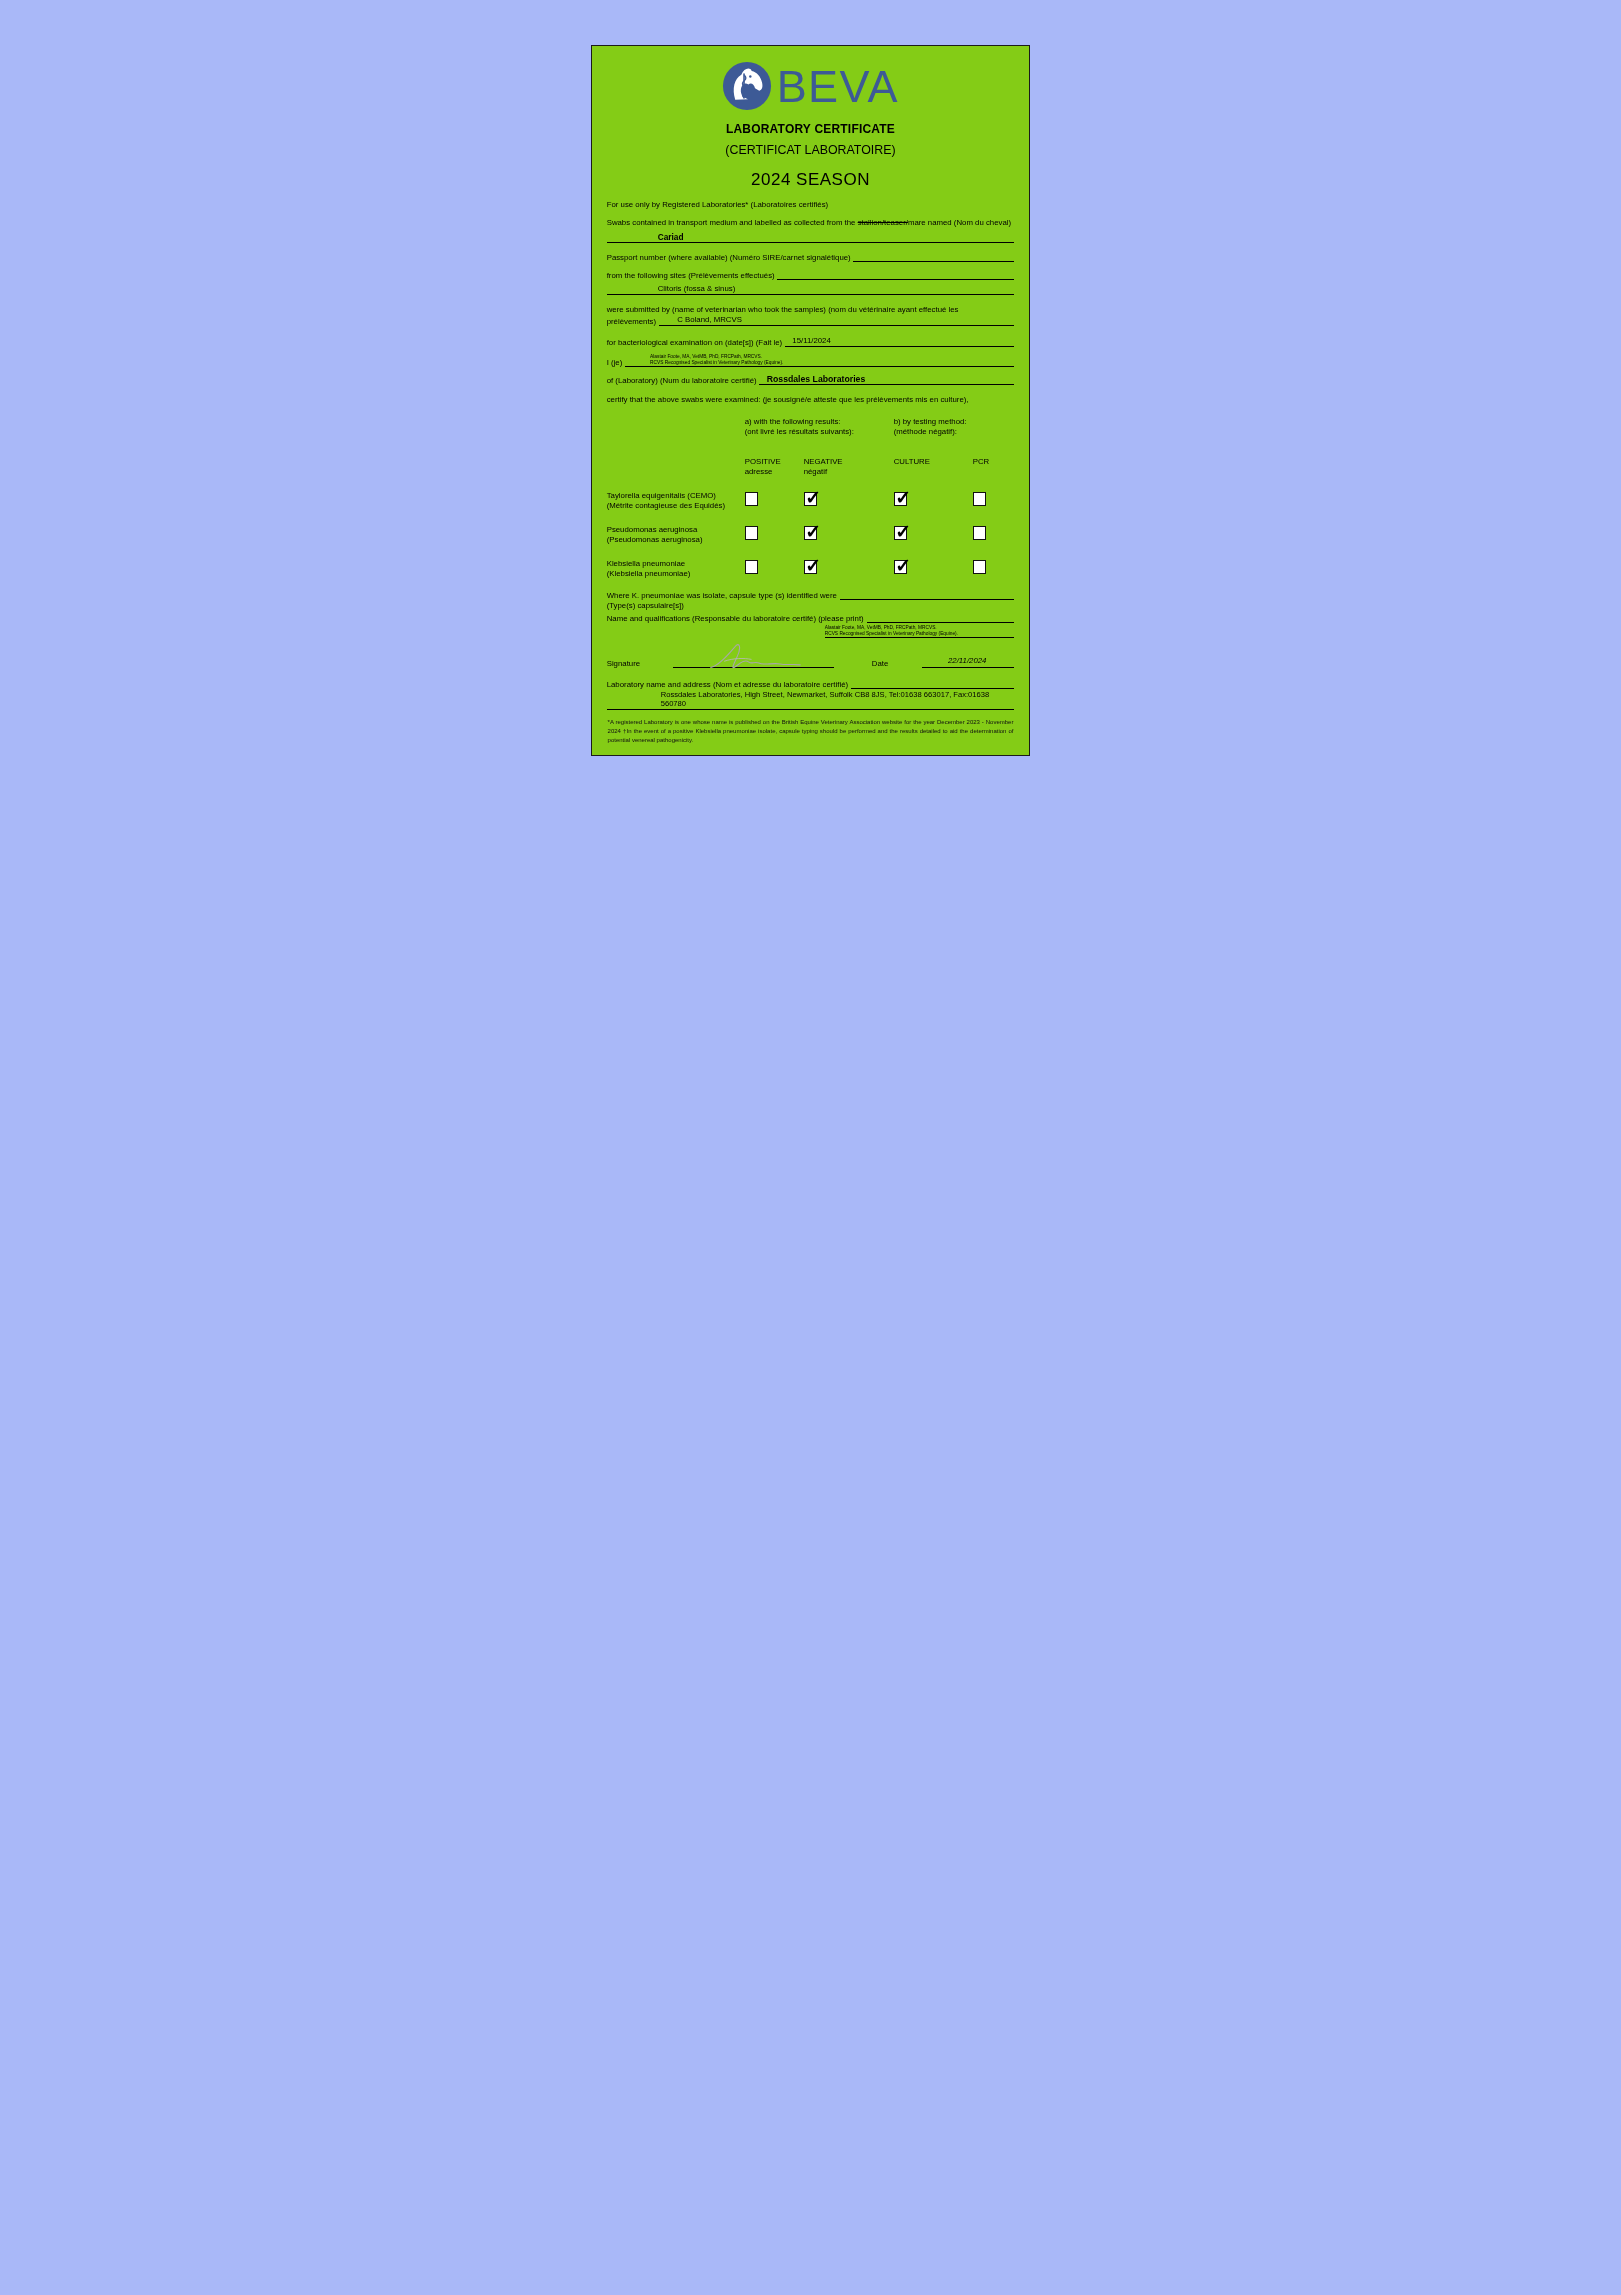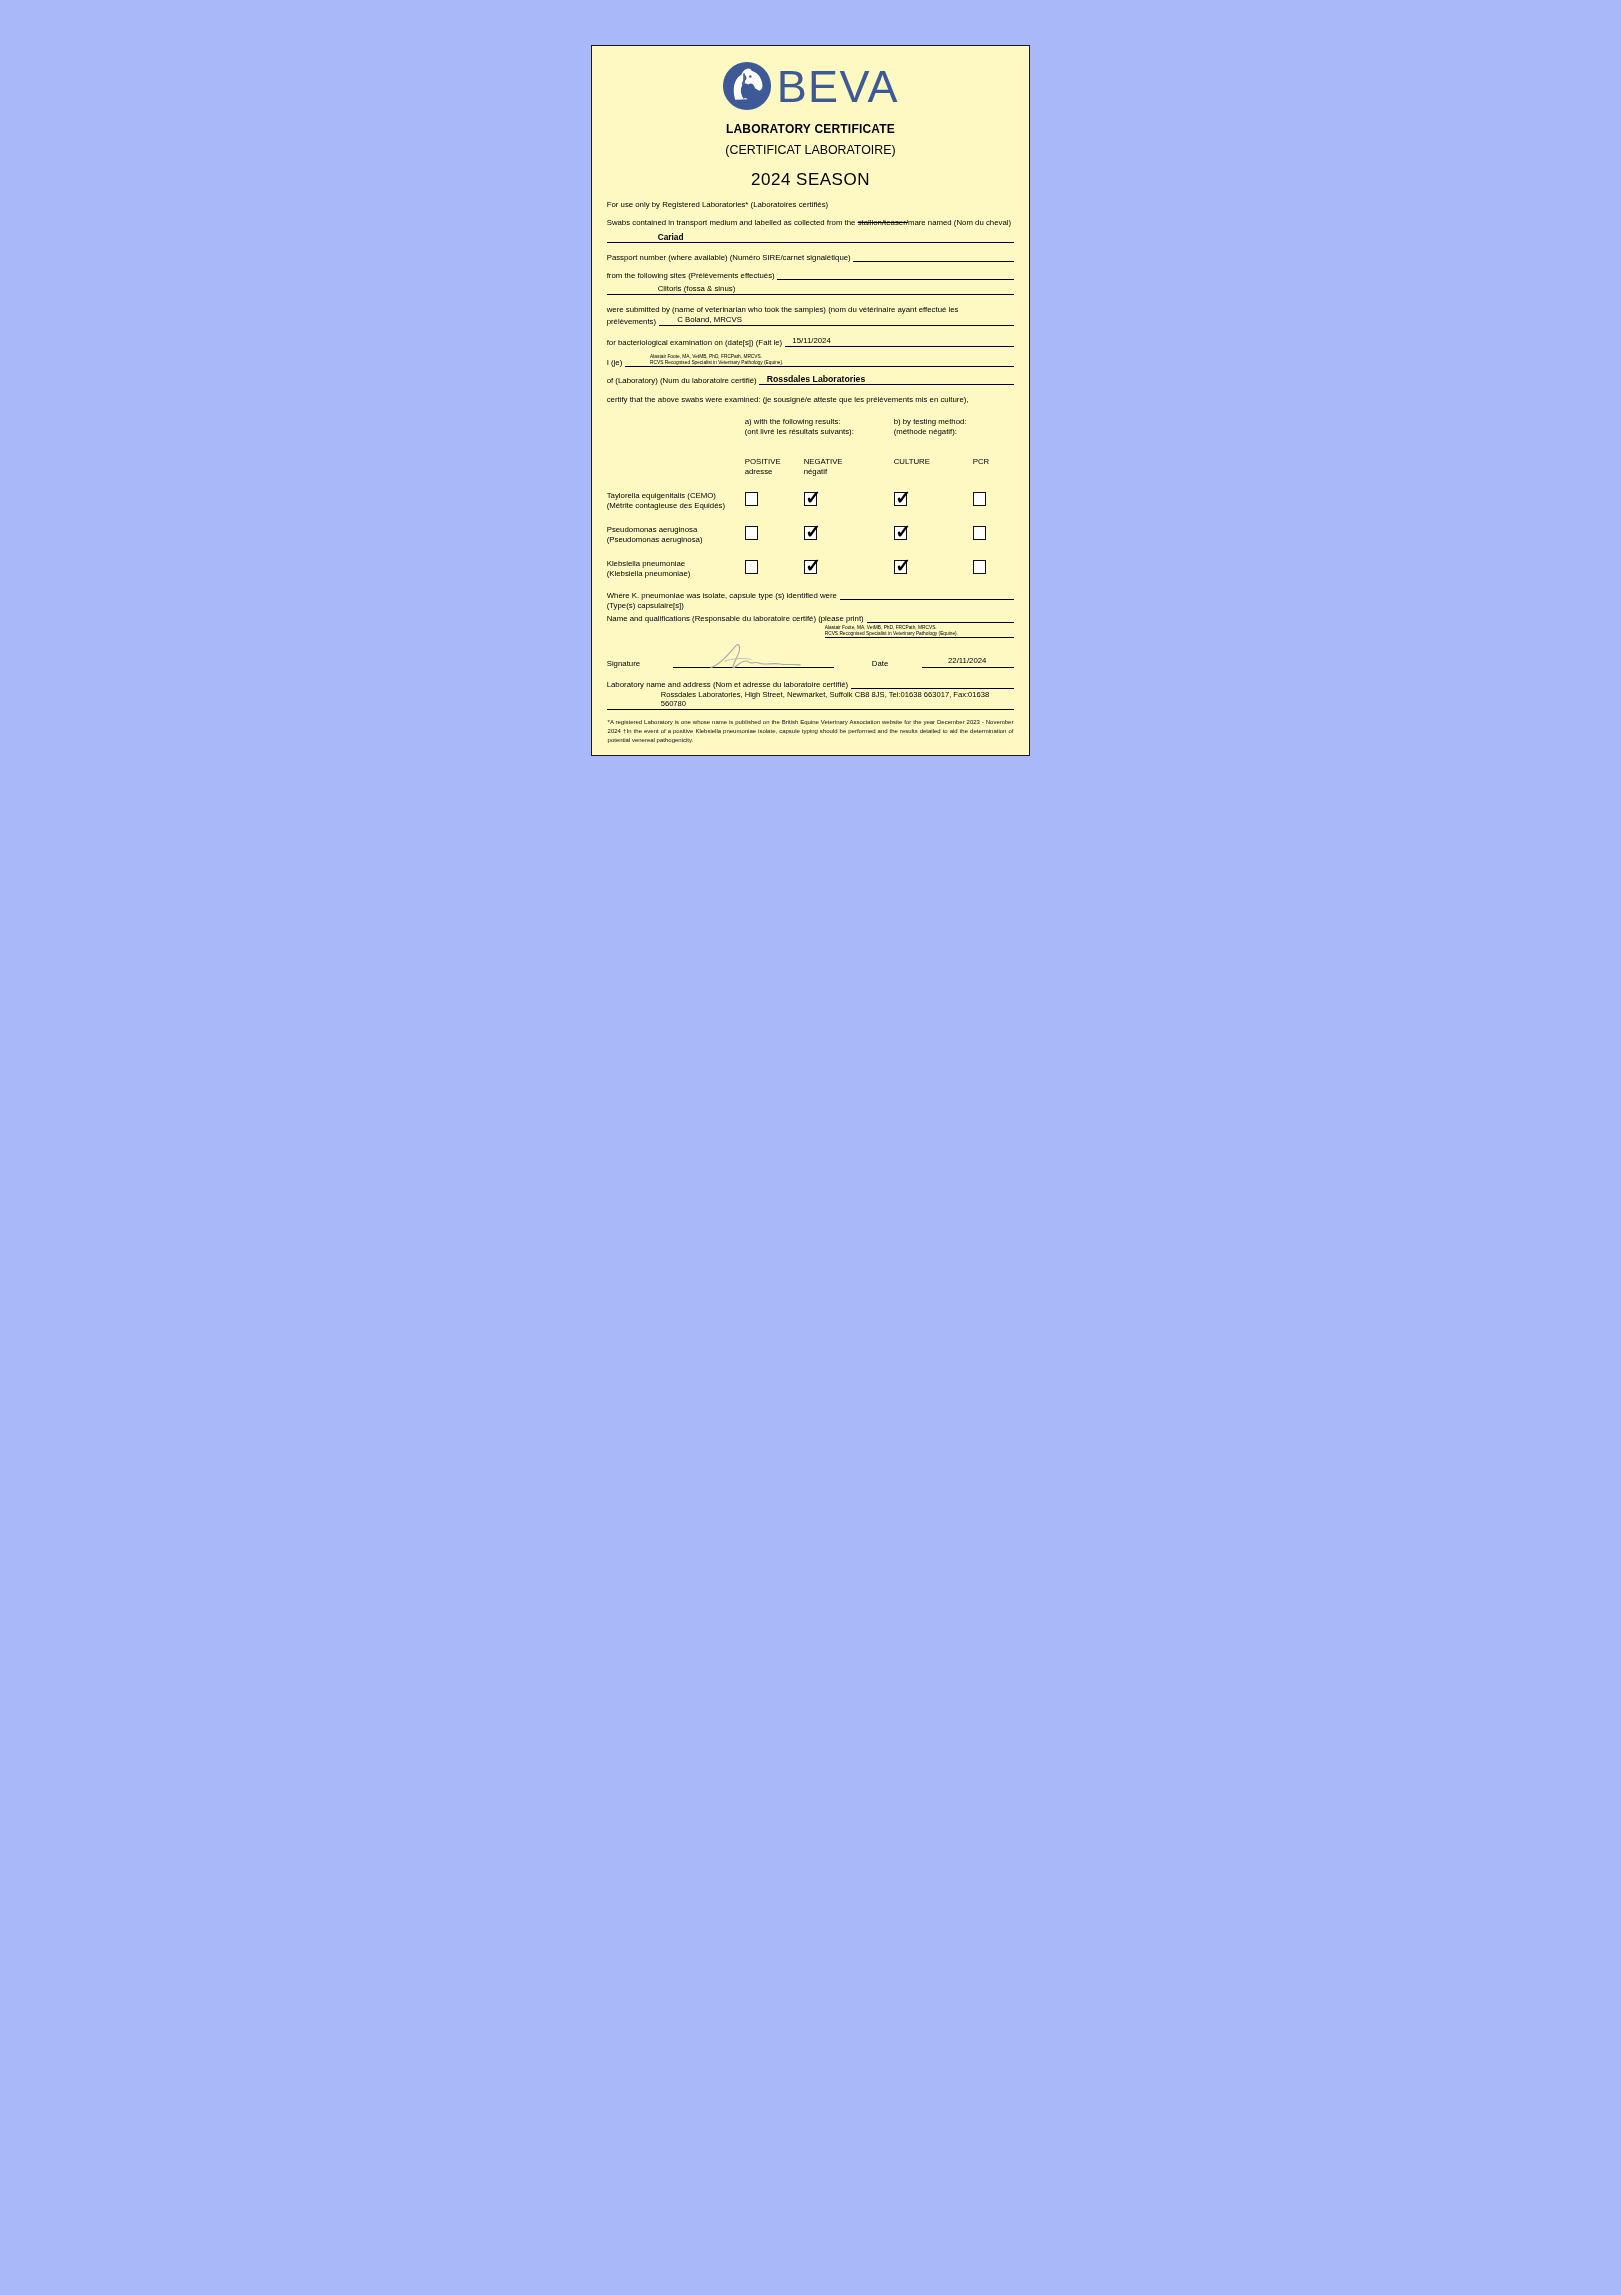--- a/index.html
+++ b/index.html
@@ -9,21 +9,21 @@
     color:#000;
     -webkit-font-smoothing:antialiased;
   }
   .canvas {
     width:505px;
     margin:0 auto;
     padding:45px 33px 21.6px;
     box-sizing:border-box;
   }
   .page {
-    background:#fef9c3;
+    background:#84cc16;
     border:0.9px solid #1b1b1b;
     padding:13px 14.7px 9.2px;
     box-sizing:border-box;
   }
 
   
   .logo-row { display:flex; justify-content:center; align-items:center; gap:4.6px; margin-top:1.8px; }
   .beva-word {
     font-size:45px; line-height:1; color:#3d5a96; font-weight:500; letter-spacing:1.4px;
   }
@@ -275,21 +275,21 @@
     <div class="sig-row">
       <span>Signature</span>
       <div class="sig-fill">
         <svg class="sig-svg" width="106" height="33" viewBox="0 0 230 72">
           <path d="M12 58 C 34 52, 58 20, 66 11 C 74 2, 79 13, 70 33 C 61 53, 55 64, 67 55 C 79 46, 87 40, 95 46 C 101 51, 108 44, 117 48 C 129 54, 146 47, 163 50 C 177 53, 192 50, 207 52" stroke="#a8a8a8" fill="none" stroke-width="2.4" stroke-linecap="round"></path>
           <path d="M42 44 C 62 37, 84 37, 100 40" stroke="#b8b8b8" fill="none" stroke-width="1.8" stroke-linecap="round"></path>
         </svg>
       </div>
       <span class="date-label">Date</span>
       <div class="date-fill">
-        <span class="val-reg" style="padding-left:26px;">22/11/2024</span>
+        <span class="val-reg" style="padding-left:26px;font-style:italic;">22/11/2024</span>
       </div>
     </div>
 
     <div class="fline mt-lg">
       <span>Laboratory name and address (Nom et adresse du laboratoire certifié)</span>
       <div class="fill"></div>
     </div>
     <div class="addr-line">Rossdales Laboratories, High Street, Newmarket, Suffolk CB8 8JS, Tel:01638 663017, Fax:01638 560780</div>
 
     <div class="footnote">*A registered Laboratory is one whose name is published on the British Equine Veterinary Association website for the year December 2023 - November 2024 †In the event of a positive Klebsiella pneumoniae isolate, capsule typing should be performed and the results detailed to aid the determination of potential venereal pathogenicity.</div>

